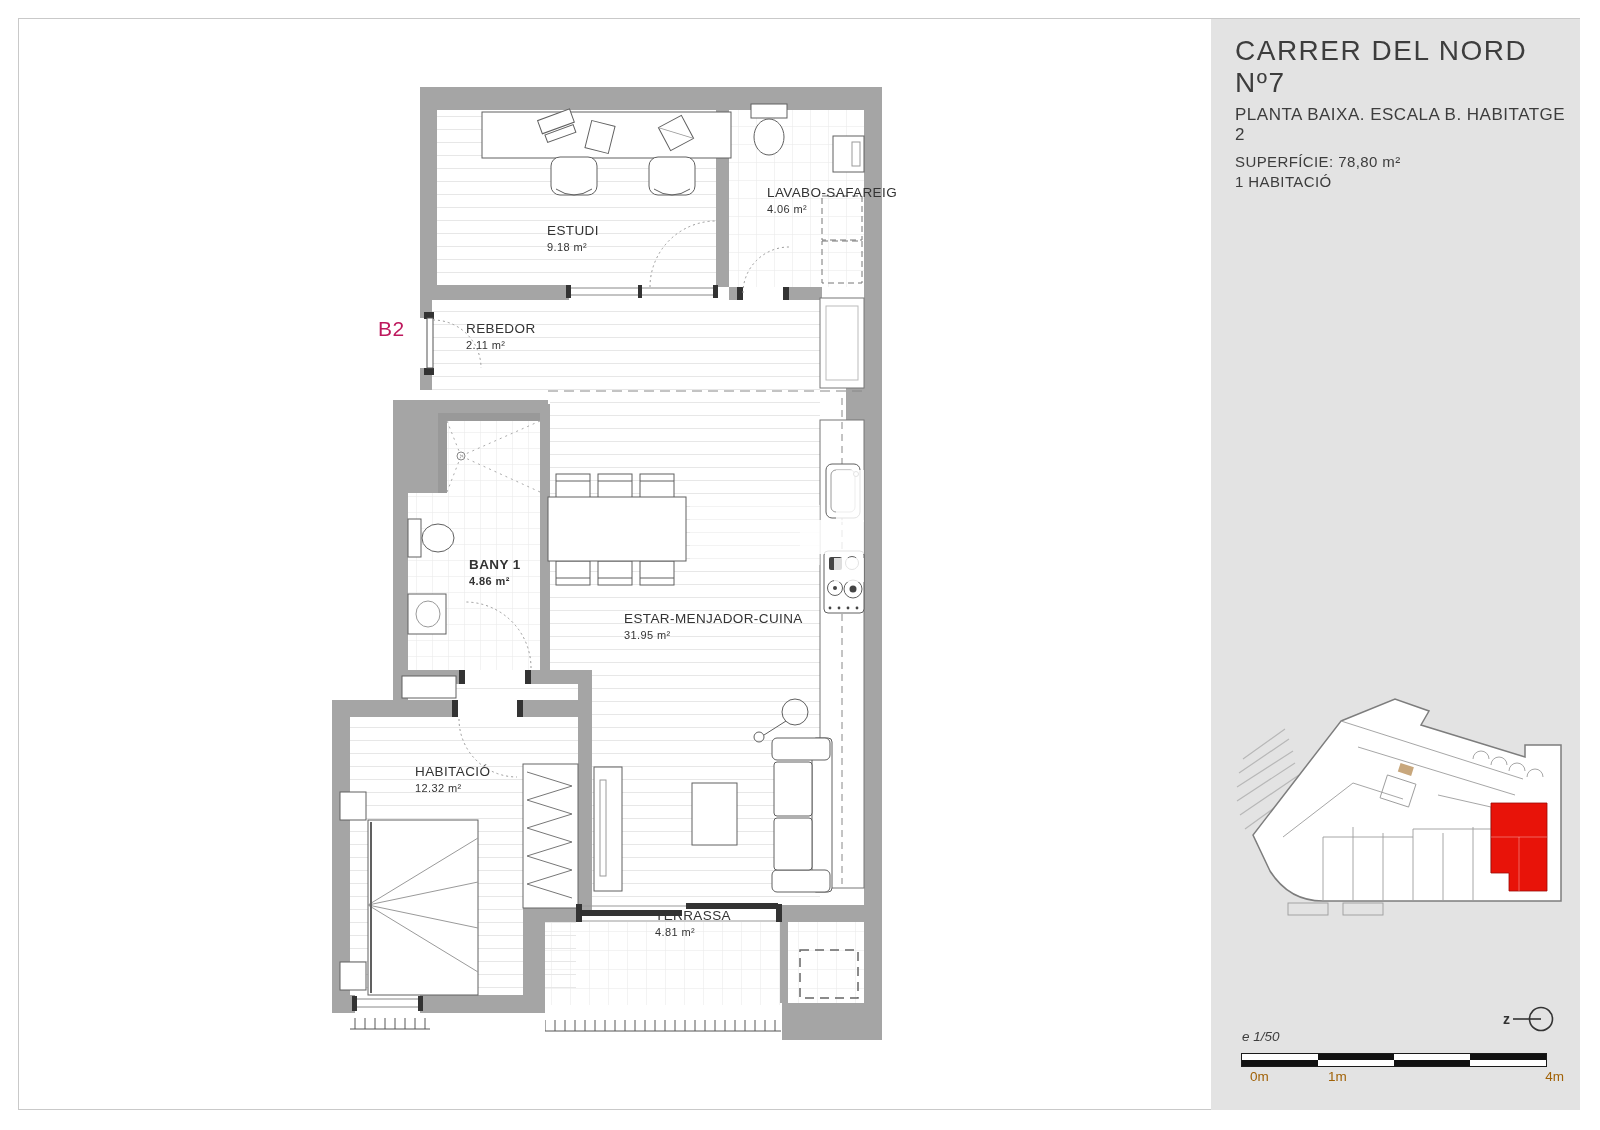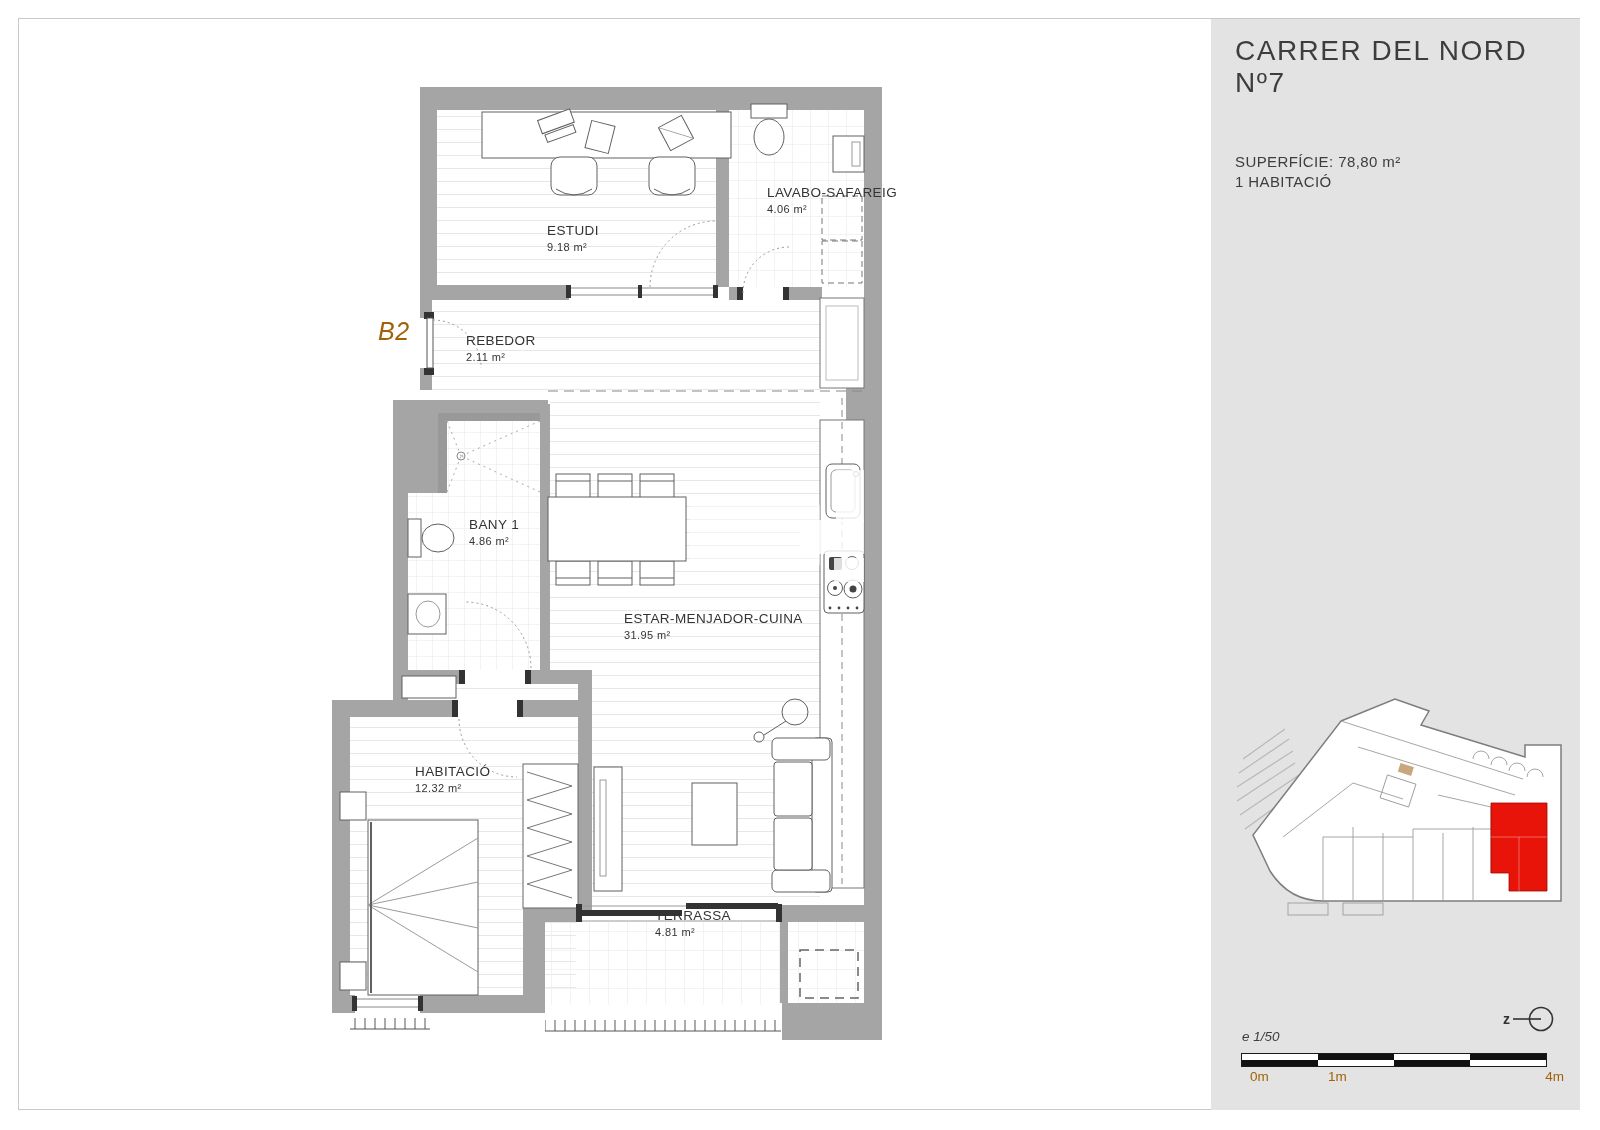--- a/index.html
+++ b/index.html
@@ -5,21 +5,21 @@
   html,body{margin:0;padding:0;background:#fff;}
   .page{position:relative;width:1600px;height:1130px;background:#fff;overflow:hidden;
         font-family:"Liberation Sans",sans-serif;color:#333;}
   .frame{position:absolute;left:18px;top:18px;width:1562px;height:1092px;
          border:1px solid #c9c9c9;box-sizing:border-box;}
   .plan-svg{position:absolute;left:0;top:0;}
   
   .room-label{position:absolute;line-height:1.3;letter-spacing:.4px;color:#333;}
   .room-label .nm{font-size:13.5px;display:block;}
   .room-label .ar{font-size:11px;display:block;}
-  .b2{position:absolute;left:378px;top:317px;font-size:25px;color:#a16207;letter-spacing:.5px;font-style:italic;}
+  .b2{position:absolute;left:378px;top:317px;font-size:21px;color:#be185d;letter-spacing:.5px;}
   
   .sidebar{position:absolute;left:1211px;top:19px;width:369px;height:1091px;background:#e3e3e3;}
   .sb-title{position:absolute;left:24px;top:16px;font-size:28px;letter-spacing:1.5px;color:#3d3d3d;}
   .sb-sub{position:absolute;left:24px;top:86px;font-size:17px;letter-spacing:.5px;color:#3d3d3d;}
   .sb-d1{position:absolute;left:24px;top:112px;font-size:15px;letter-spacing:.4px;color:#3d3d3d;margin-top:42px;}
   .sb-d2{position:absolute;left:24px;top:134px;font-size:15px;letter-spacing:.4px;color:#3d3d3d;}
   .minimap{position:absolute;left:12px;top:668px;}
   .north{position:absolute;left:292px;top:986px;display:flex;align-items:center;}
   .north .nz{font-size:14px;font-weight:bold;color:#333;margin-right:1px;}
   .scale-note{position:absolute;left:31px;top:1010px;font-size:13.5px;color:#3d3d3d;font-style:italic;}
@@ -256,44 +256,45 @@
   </svg>
 
   <div class="room-label" style="left:547px;top:222px;">
     <span class="nm">ESTUDI</span>
       <span class="ar">9.18 m²</span>
   </div>
   <div class="room-label" style="left:755px;top:184px;margin-left:12px;">
     <span class="nm">LAVABO-SAFAREIG</span>
       <span class="ar">4.06 m²</span>
   </div>
-  <div class="room-label" style="left:466px;top:320px;margin-top:12px;">
+  <div class="room-label" style="left:466px;top:320px;">
     <span class="nm">REBEDOR</span>
       <span class="ar">2.11 m²</span>
   </div>
-  <div class="room-label" style="left:469px;top:516px;">
+  <div class="room-label" style="left:469px;top:556px;font-weight:bold;">
     <span class="nm">BANY 1</span>
       <span class="ar">4.86 m²</span>
   </div>
   <div class="room-label" style="left:624px;top:610px;">
     <span class="nm">ESTAR-MENJADOR-CUINA</span>
       <span class="ar">31.95 m²</span>
   </div>
   <div class="room-label" style="left:415px;top:763px;">
     <span class="nm">HABITACIÓ</span>
       <span class="ar">12.32 m²</span>
   </div>
   <div class="room-label" style="left:655px;top:907px;">
     <span class="nm">TERRASSA</span>
       <span class="ar">4.81 m²</span>
   </div>
   <div class="b2">B2</div>
 
   <div class="sidebar">
     <div class="sb-title">CARRER DEL NORD Nº7</div>
+    <div class="sb-sub">PLANTA BAIXA. ESCALA B. HABITATGE 2</div>
     <div class="sb-d1">1 HABITACIÓ</div>
     <div class="sb-d2">SUPERFÍCIE: 78,80 m²</div>
 
     <svg class="minimap" width="345" height="250" viewBox="0 0 345 250">
       <g stroke="#b8b8b8" stroke-width="1.2">
         <path d="M20,72 L62,42 M16,86 L66,52 M14,100 L70,64 M14,114 L72,76 M17,128 L76,88 M22,142 L80,100"></path>
       </g>
       <path d="M118,34 L172,12 L206,24 L198,38 L302,70 L302,58 L338,58 L338,214 L100,214 Q66,214 47,184 L30,148 Z" fill="#ffffff" stroke="#7d7d7d" stroke-width="1.5"></path>
       <g stroke="#9c9c9c" stroke-width="0.9" fill="none">
         <path d="M118,34 L300,92"></path>

